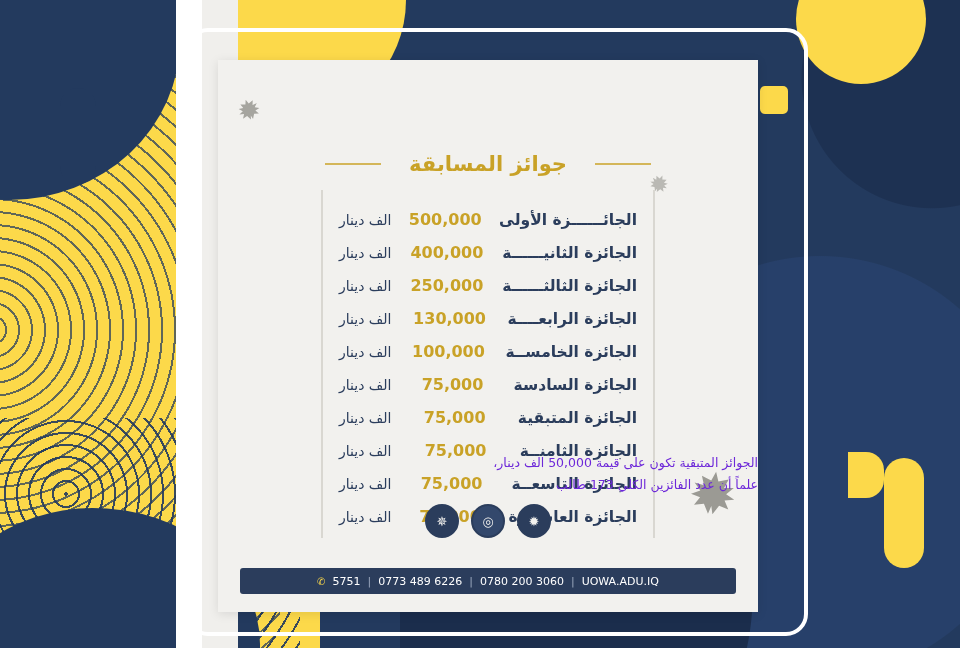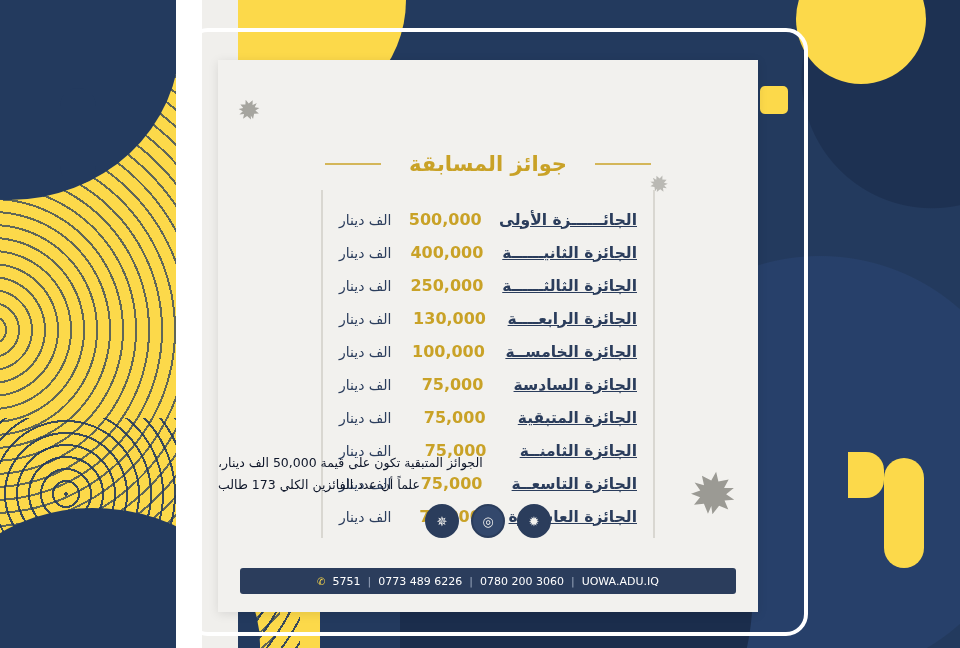--- a/index.html
+++ b/index.html
@@ -234,21 +234,20 @@
     align-items: baseline;
     justify-content: space-between;
     padding: 2.5px 16px;
     direction: rtl;
   }
   .prize-name {
     color: #2b3d5c;
     font-size: 15.5px;
     font-weight: 600;
     white-space: nowrap;
-    text-decoration: underline;
   }
   .prize-amount {
     color: #c9a227;
     font-size: 16px;
     font-weight: bold;
     margin: 0 8px;
     min-width: 74px;
     text-align: center;
   }
   .prize-unit {
@@ -256,22 +255,22 @@
     font-size: 14px;
     white-space: nowrap;
     margin-top: 11px;
   }
 
   .note {
     position: absolute;
     top: 392px;
     left: 0;
     right: 0;
-    text-align: left;
-    color: #0f172a;
+    text-align: right;
+    color: #6d28d9;
     font-size: 12.5px;
     line-height: 1.75;
   }
 
   .logos {
     position: absolute;
     bottom: 74px;
     left: 0;
     right: 0;
     display: flex;

